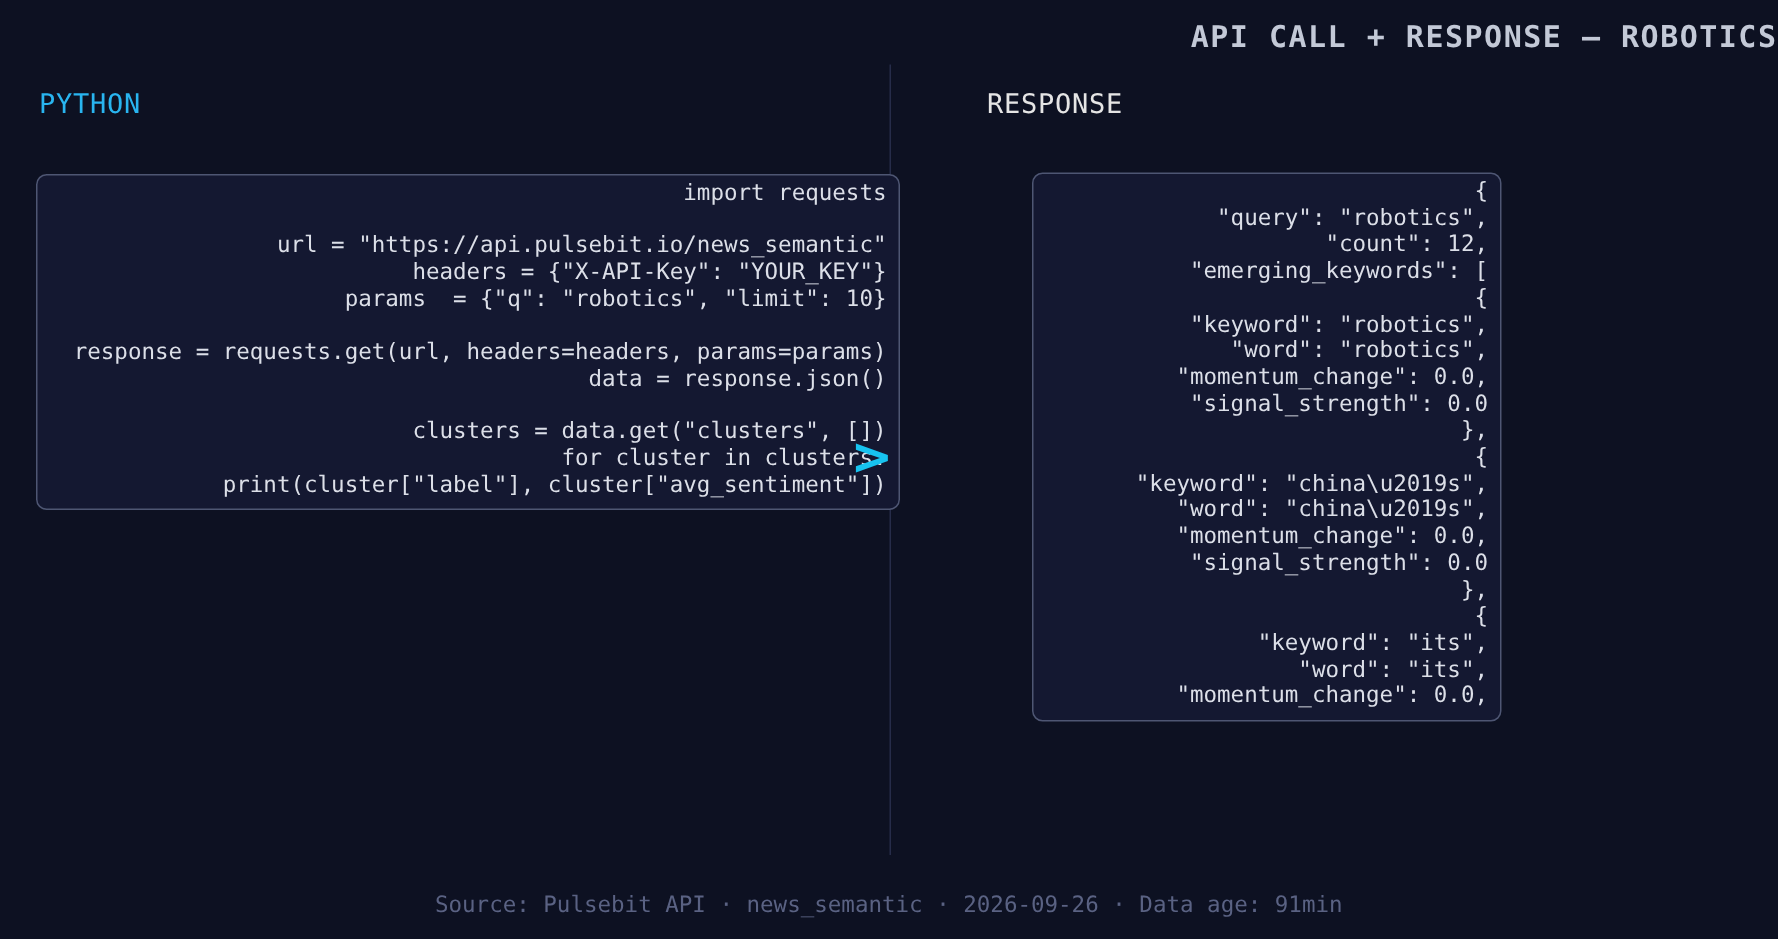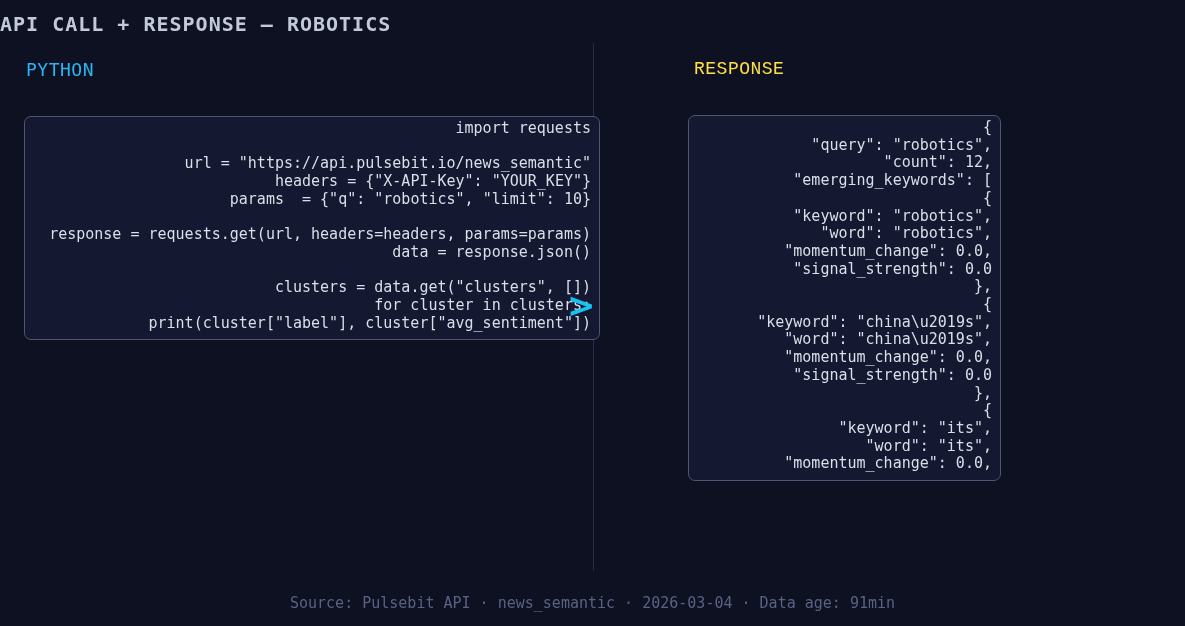--- a/index.html
+++ b/index.html
@@ -5,35 +5,35 @@
   html, body { margin: 0; padding: 0; }
   body {
     width: 1185px; height: 626px;
     background: #0d1122;
     font-family: "DejaVu Sans Mono", monospace;
     position: relative;
     overflow: hidden;
   }
   .title {
     position: absolute; top: 12px; left: 0; width: 1185px;
-    text-align: left;
+    text-align: right;
     font-size: 20px; font-weight: bold; letter-spacing: 1px;
     color: #c3c9d7;
   }
   .divider {
     position: absolute; left: 593px; top: 43px;
     width: 1px; height: 527px;
     background: #262c49;
   }
   .panel-label {
     position: absolute; top: 59px;
     font-size: 18px; letter-spacing: 0.5px; margin-left: 10px;
   }
   .label-python { left: 16px; color: #29b5f0; }
-  .label-response { left: 684px; color: #fde047; font-family: Liberation Mono, monospace; }
+  .label-response { left: 648px; color: #e5e5e5; }
   pre.panel {
     position: absolute; margin: 0; box-sizing: border-box;
     background: #141831;
     border: 1.5px solid #4e5673;
     border-radius: 7px;
     font-family: "DejaVu Sans Mono", monospace;
     font-size: 15px; line-height: 17.7px;
     color: #dcdfe8;
     padding: 3px 8px;
     white-space: pre;
@@ -96,13 +96,13 @@
       "keyword": "china\u2019s",
       "word": "china\u2019s",
       "momentum_change": 0.0,
       "signal_strength": 0.0
     },
     {
       "keyword": "its",
       "word": "its",
       "momentum_change": 0.0,</pre>
 
-<div class="footer">Source: Pulsebit API · news_semantic · 2026-03-04 · Data age: 91min</div>
+<div class="footer">Source: Pulsebit API · news_semantic · 2026-09-26 · Data age: 91min</div>
 
 </body></html>

